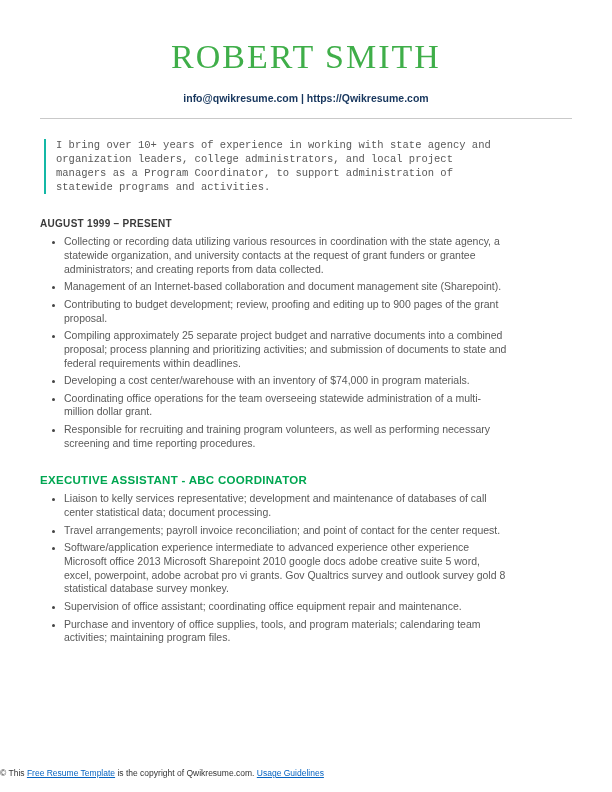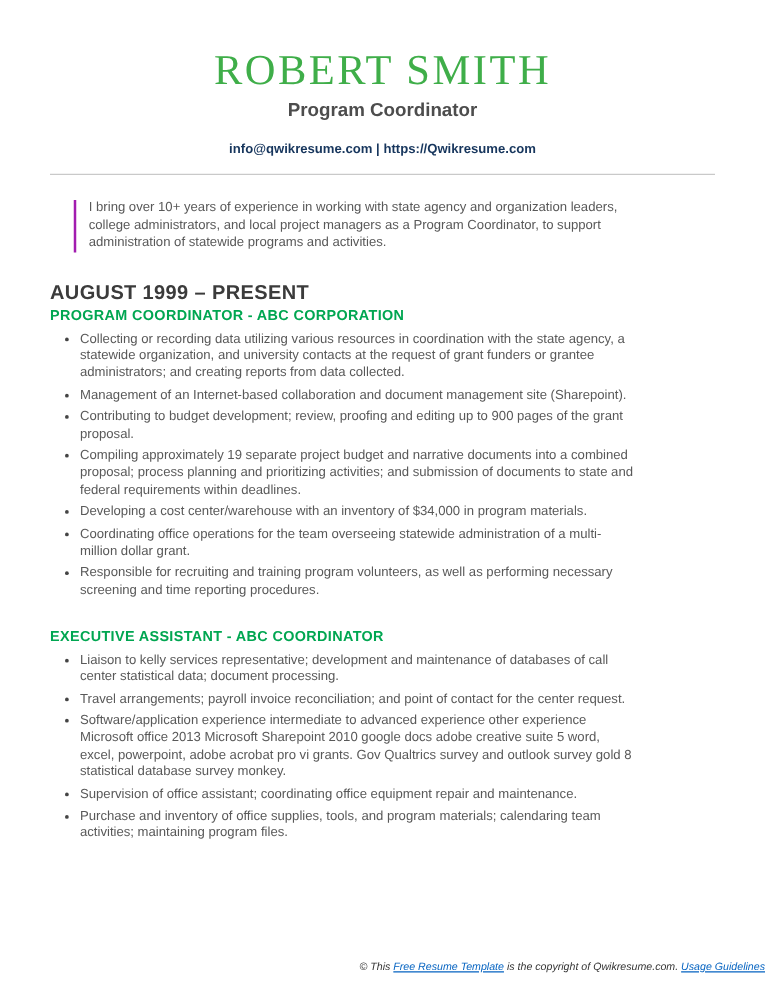--- a/index.html
+++ b/index.html
@@ -44,36 +44,37 @@
     margin-top: 16px;
   }
   hr.header-rule {
     border: none;
     border-top: 1px solid #c9c9c9;
     margin: 14px 0 0 0;
   }
   
   .summary {
     margin-top: 20px;
-    margin-left: 19px;
-    border-left: 2px solid #a21caf;
+    margin-left: 4px;
+    border-left: 2px solid #14b8a6;
     padding-left: 10px;
+    font-family: Liberation Mono, monospace;
   }
   .summary p {
     margin: 0;
     font-size: 10.5px;
     line-height: 1.32;
     max-width: 452px;
   }
   
   .job {
     margin-top: 24px;
   }
   .job .dates {
-    font-size: 16px;
+    font-size: 10px;
     font-weight: bold;
     color: #3b3b3b;
     letter-spacing: 0.3px;
   }
   .job .title {
     font-size: 11.5px;
     font-weight: bold;
     color: var(--title-green, #00a651);
     letter-spacing: 0.3px;
     margin-top: 3px;
@@ -91,56 +92,53 @@
   .job li::marker {
     color: #444444;
     font-size: 9px;
   }
   
   .footer {
     position: absolute;
     left: 0;
     bottom: 14px;
     width: 100%;
-    text-align: right;
+    text-align: left;
     font-size: 8.5px;
     color: #333333;
-    font-style: italic;
   }
   .footer a {
     color: var(--link-blue, #0563c1);
     text-decoration: underline;
     cursor: pointer;
   }
 </style>
 </head>
 <body>
 
 <div class="page">
 
   <header>
     <h1 class="name">ROBERT SMITH</h1>
-    <div class="job-headline">Program Coordinator</div>
     <div class="contact">info@qwikresume.com | https://Qwikresume.com</div>
     <hr class="header-rule">
   </header>
 
   <section class="summary">
     <p>I bring over 10+ years of experience in working with state agency and organization leaders, college administrators, and local project managers as a Program Coordinator, to support administration of statewide programs and activities.</p>
   </section>
 
   <section class="job">
     <div class="dates">AUGUST 1999 – PRESENT</div>
-    <div class="title">PROGRAM COORDINATOR - ABC CORPORATION</div>
     <ul>
       <li>Collecting or recording data utilizing various resources in coordination with the state agency, a statewide organization, and university contacts at the request of grant funders or grantee administrators; and creating reports from data collected.</li>
       <li>Management of an Internet-based collaboration and document management site (Sharepoint).</li>
       <li>Contributing to budget development; review, proofing and editing up to 900 pages of the grant proposal.</li>
-      <li>Compiling approximately 19 separate project budget and narrative documents into a combined proposal; process planning and prioritizing activities; and submission of documents to state and federal requirements within deadlines.</li>
-      <li>Developing a cost center/warehouse with an inventory of $34,000 in program materials.</li>
+      <li>Compiling approximately 25 separate project budget and narrative documents into a combined proposal; process planning and prioritizing activities; and submission of documents to state and federal requirements within deadlines.</li>
+      <li>Developing a cost center/warehouse with an inventory of $74,000 in program materials.</li>
       <li>Coordinating office operations for the team overseeing statewide administration of a multi-million dollar grant.</li>
       <li>Responsible for recruiting and training program volunteers, as well as performing necessary screening and time reporting procedures.</li>
     </ul>
   </section>
 
   <section class="job">
     <div class="title">EXECUTIVE ASSISTANT - ABC COORDINATOR</div>
     <ul>
       <li>Liaison to kelly services representative; development and maintenance of databases of call center statistical data; document processing.</li>
       <li>Travel arrangements; payroll invoice reconciliation; and point of contact for the center request.</li>

